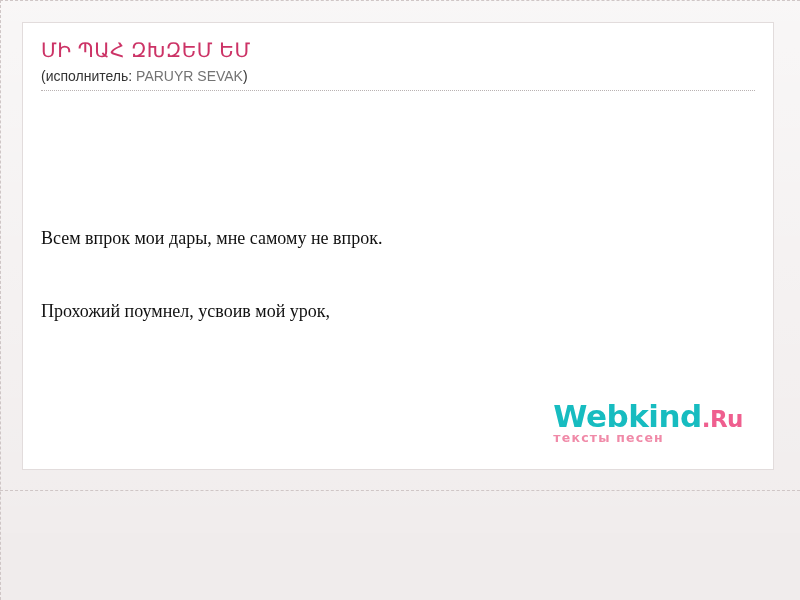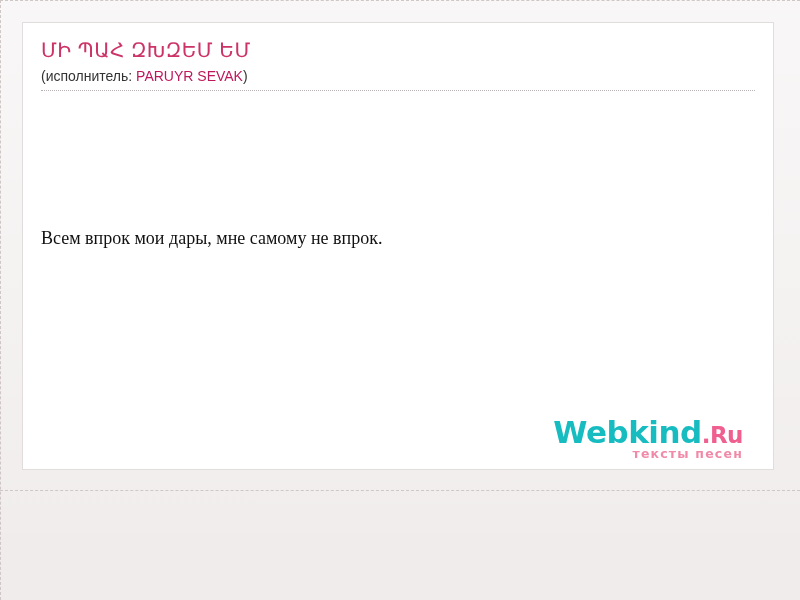--- a/index.html
+++ b/index.html
@@ -65,21 +65,21 @@
     white-space: nowrap;
   }
   .performer-line {
     font-size: 14px;
     color: #333333;
     line-height: 20px;
     margin-top: 3px;
     white-space: nowrap;
   }
   .performer-link {
-    color: #be185d;
+    color: #737373;
     text-decoration: none;
   }
   .header-rule {
     margin-top: 4px;
     border-top: 1px dotted #b9b2b2;
     height: 0;
     width: 100%;
   }
   .lyrics {
     margin-top: 12px;
@@ -94,22 +94,22 @@
   }
   .stanza:last-child {
     margin-bottom: 0;
   }
   .lyric-line {
     white-space: nowrap;
   }
   .logo {
     position: absolute;
     right: 30px;
-    bottom: 8px;
-    text-align: right;
+    bottom: 24px;
+    text-align: left;
     user-select: none;
   }
   .logo-main {
     font-family: "DejaVu Sans", sans-serif;
     font-size: 31px;
     font-weight: bold;
     line-height: 32px;
     letter-spacing: -0.5px;
     color: #17bcc0;
     white-space: nowrap;
@@ -145,20 +145,21 @@
       <div class="performer-line">
         <span>(исполнитель: </span><a class="performer-link" href="#">PARUYR SEVAK</a><span>)</span>
       </div>
 
       <div class="header-rule"></div>
 
       <div class="lyrics">
 
         <div class="stanza">
           <div class="lyric-line">Всем впрок мои дары, мне самому не впрок.</div>
+          <div class="lyric-line">Прохожий поумнел, усвоив мой урок,</div>
         </div>
 
         
 
         
 
       </div>
     </div>
 
     <div class="logo">

